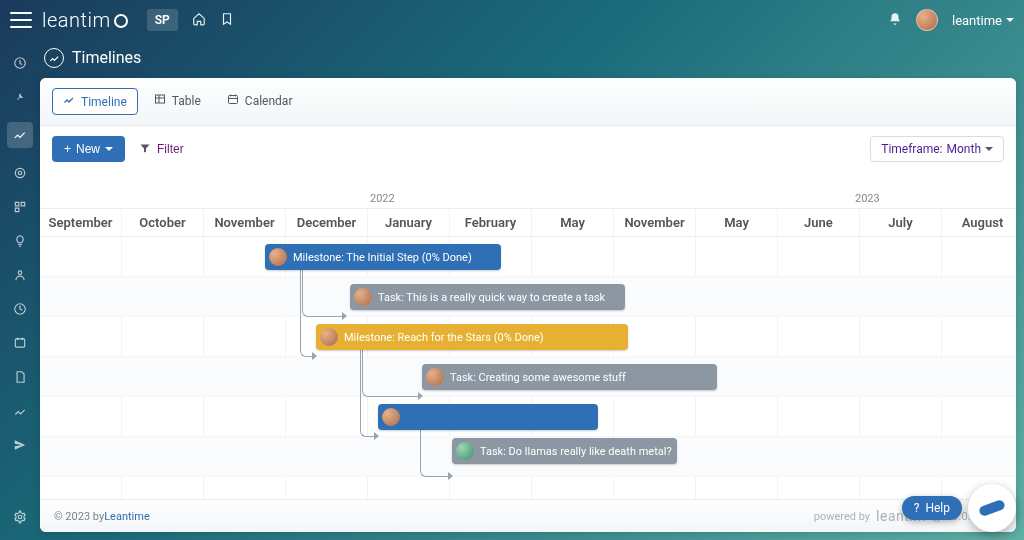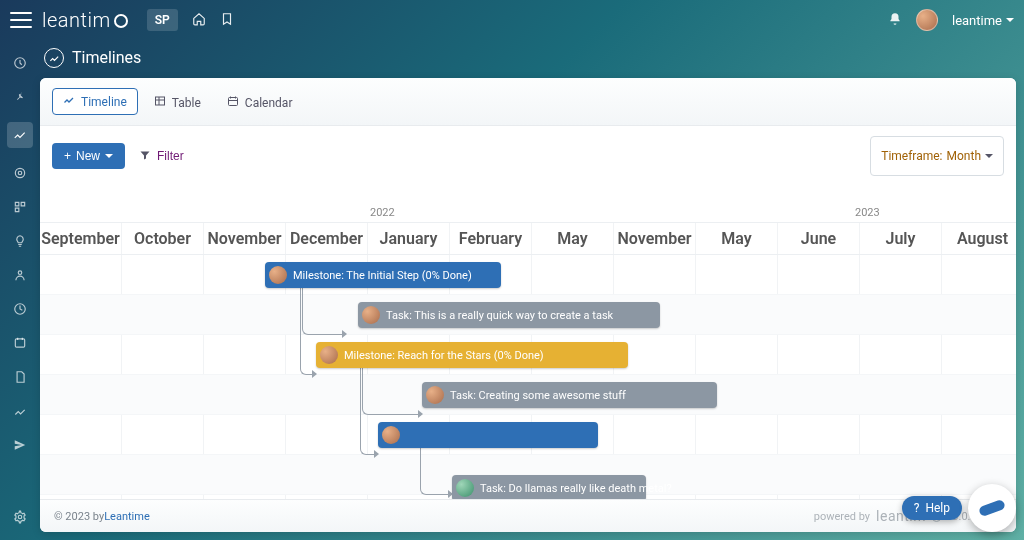--- a/index.html
+++ b/index.html
@@ -45,37 +45,37 @@
   }
   .page-title { display:flex; gap:8px; color:#fff; padding: 8px 4px 10px 4px; font-size:16px;}
   .page-title .tl-icon { width:20px; height:20px; border:1.5px solid #fff; border-radius:50%; display:flex; align-items:center; justify-content:center; font-size:10px;}
 
   .card {
     background:#fff; border-radius:6px; box-shadow:0 2px 8px rgba(0,0,0,.15);
     flex:1; display:flex; flex-direction:column; overflow:hidden;
   }
 
   
-  .tabs-row { display:flex; align-items:flex-end; gap:6px; padding:10px 12px; border-bottom:1px solid #e8ebee; background:linear-gradient(#fdfefe,#f3f6f8);}
+  .tabs-row { display:flex; align-items:flex-start; gap:6px; padding:10px 12px; border-bottom:1px solid #e8ebee; background:linear-gradient(#fdfefe,#f3f6f8);}
   .tab { display:flex; align-items:center; gap:6px; padding:5px 10px; border-radius:4px; font-size:12px; color:#556; cursor:pointer;}
   .tab.active { border:1px solid #2e6fb5; color:#2e6fb5; background:#fff;}
   .tab .ic { font-size:11px;}
 
   
   .toolbar { display:flex; align-items:center; padding:10px 12px; gap:14px;}
   .btn-primary { background:#2e6fb5; color:#fff; border:none; border-radius:4px; padding:6px 12px; font-size:12px; display:flex; align-items:center; gap:5px; cursor:pointer;}
   .btn-plain { background:transparent; border:none; color:#701a75; font-size:12px; display:flex; align-items:center; gap:6px; cursor:pointer;}
-  .timeframe { margin-left:auto; background:#fff; border:1px solid #d7dde2; border-radius:4px; padding:12px 10px; font-size:12px; color:#a16207; display:flex; align-items:center; gap:4px; cursor:pointer;}
+  .timeframe { margin-left:auto; background:#fff; border:1px solid #d7dde2; border-radius:4px; padding:5px 10px; font-size:12px; color:#4c1d95; display:flex; align-items:center; gap:4px; cursor:pointer;}
 
   
   .gantt-wrap { flex:1; overflow:hidden; position:relative; }
   .year-row { display:flex; font-size:11px; color:#888; height:18px; position:relative;margin-top:18px;}
   .year-row .yr { position:absolute; top:2px;}
   .month-header { display:flex; border-top:1px solid #eceff2; border-bottom:1px solid #eceff2;}
-  .month-header .mh { flex:0 0 82px; width:82px; text-align:center; font-size:16px; color:#555; padding:6px 0; font-weight:600; border-right:1px solid #f1f3f5;}
+  .month-header .mh { flex:0 0 82px; width:82px; text-align:center; font-size:13px; color:#555; padding:6px 0; font-weight:600; border-right:1px solid #f1f3f5;}
   .grid-body { position:relative; height:280px;}
   .grid-cols { position:absolute; inset:0; display:flex;}
   .grid-cols .col { flex:0 0 82px; width:82px; border-right:1px solid #f1f3f5;}
   .grid-rows { position:absolute; inset:0;}
   .grid-rows .row { height:40px; border-bottom:1px solid #f4f6f8;}
   .grid-rows .row.alt { background:#fafbfc;}
 
   .bars { position:absolute; inset:0;}
   .bar { position:absolute; height:26px; border-radius:4px; display:flex; align-items:center; gap:6px; padding:0 8px 0 4px; color:#fff; font-size:11px; white-space:nowrap; box-shadow:0 1px 2px rgba(0,0,0,.2);}
   .bar .av { width:18px; height:18px; border-radius:50%; background: radial-gradient(circle at 30% 30%, #e8b088, #a86b4a); flex:0 0 18px;}
@@ -324,36 +324,36 @@
           </div>
         <div class="conn" style="left:380px; top:186px; width:28px; height:54px;">
             <span class="arrow"></span>
           </div>
 
         <div class="bars">
           <div class="bar blue" style="left:225px; top:7px; width:236px">
             <span class="av"></span>
             <span>Milestone: The Initial Step (0% Done)</span>
           </div>
-          <div class="bar grey" style="left:318px; top:47px; width:302px">
+          <div class="bar grey" style="left:310px; top:47px; width:275px">
             <span class="av"></span>
             <span>Task: This is a really quick way to create a task</span>
           </div>
           <div class="bar gold" style="left:276px; top:87px; width:312px">
             <span class="av"></span>
             <span>Milestone: Reach for the Stars (0% Done)</span>
           </div>
           <div class="bar grey" style="left:382px; top:127px; width:295px">
             <span class="av"></span>
             <span>Task: Creating some awesome stuff</span>
           </div>
           <div class="bar blue" style="left:338px; top:167px; width:220px">
             <span class="av"></span>
           </div>
-          <div class="bar grey" style="left:412px; top:220px; width:194px">
+          <div class="bar grey" style="left:412px; top:201px; width:225px">
             <span class="av alt"></span>
             <span>Task: Do llamas really like death metal?</span>
           </div>
         </div>
       </div>
     </div>
 
     <div class="footer">
       <span>© 2023 by </span>
       <a href="#">Leantime</a>

